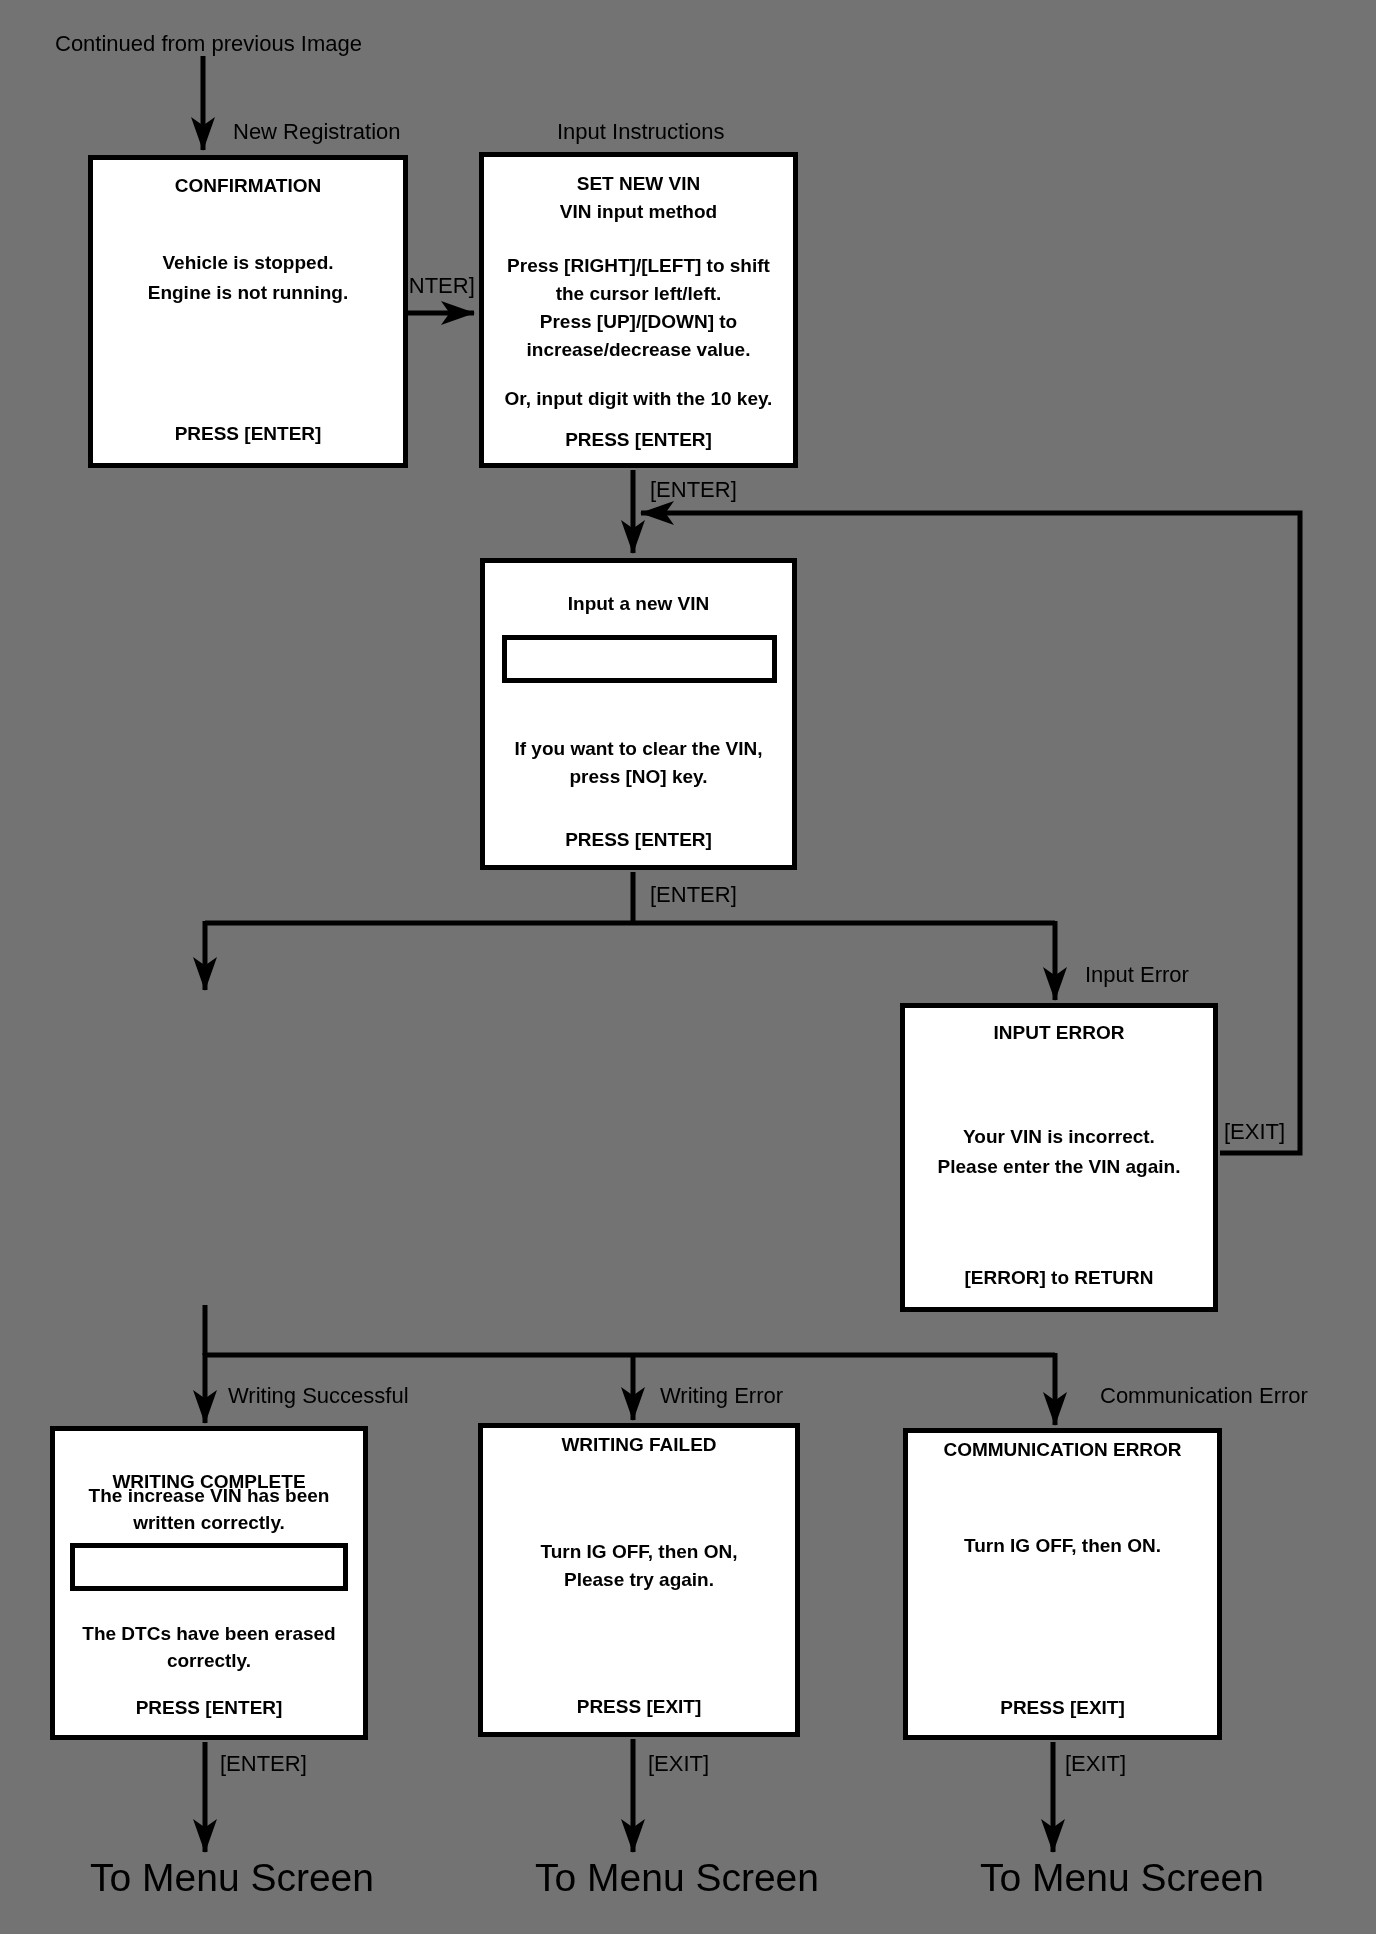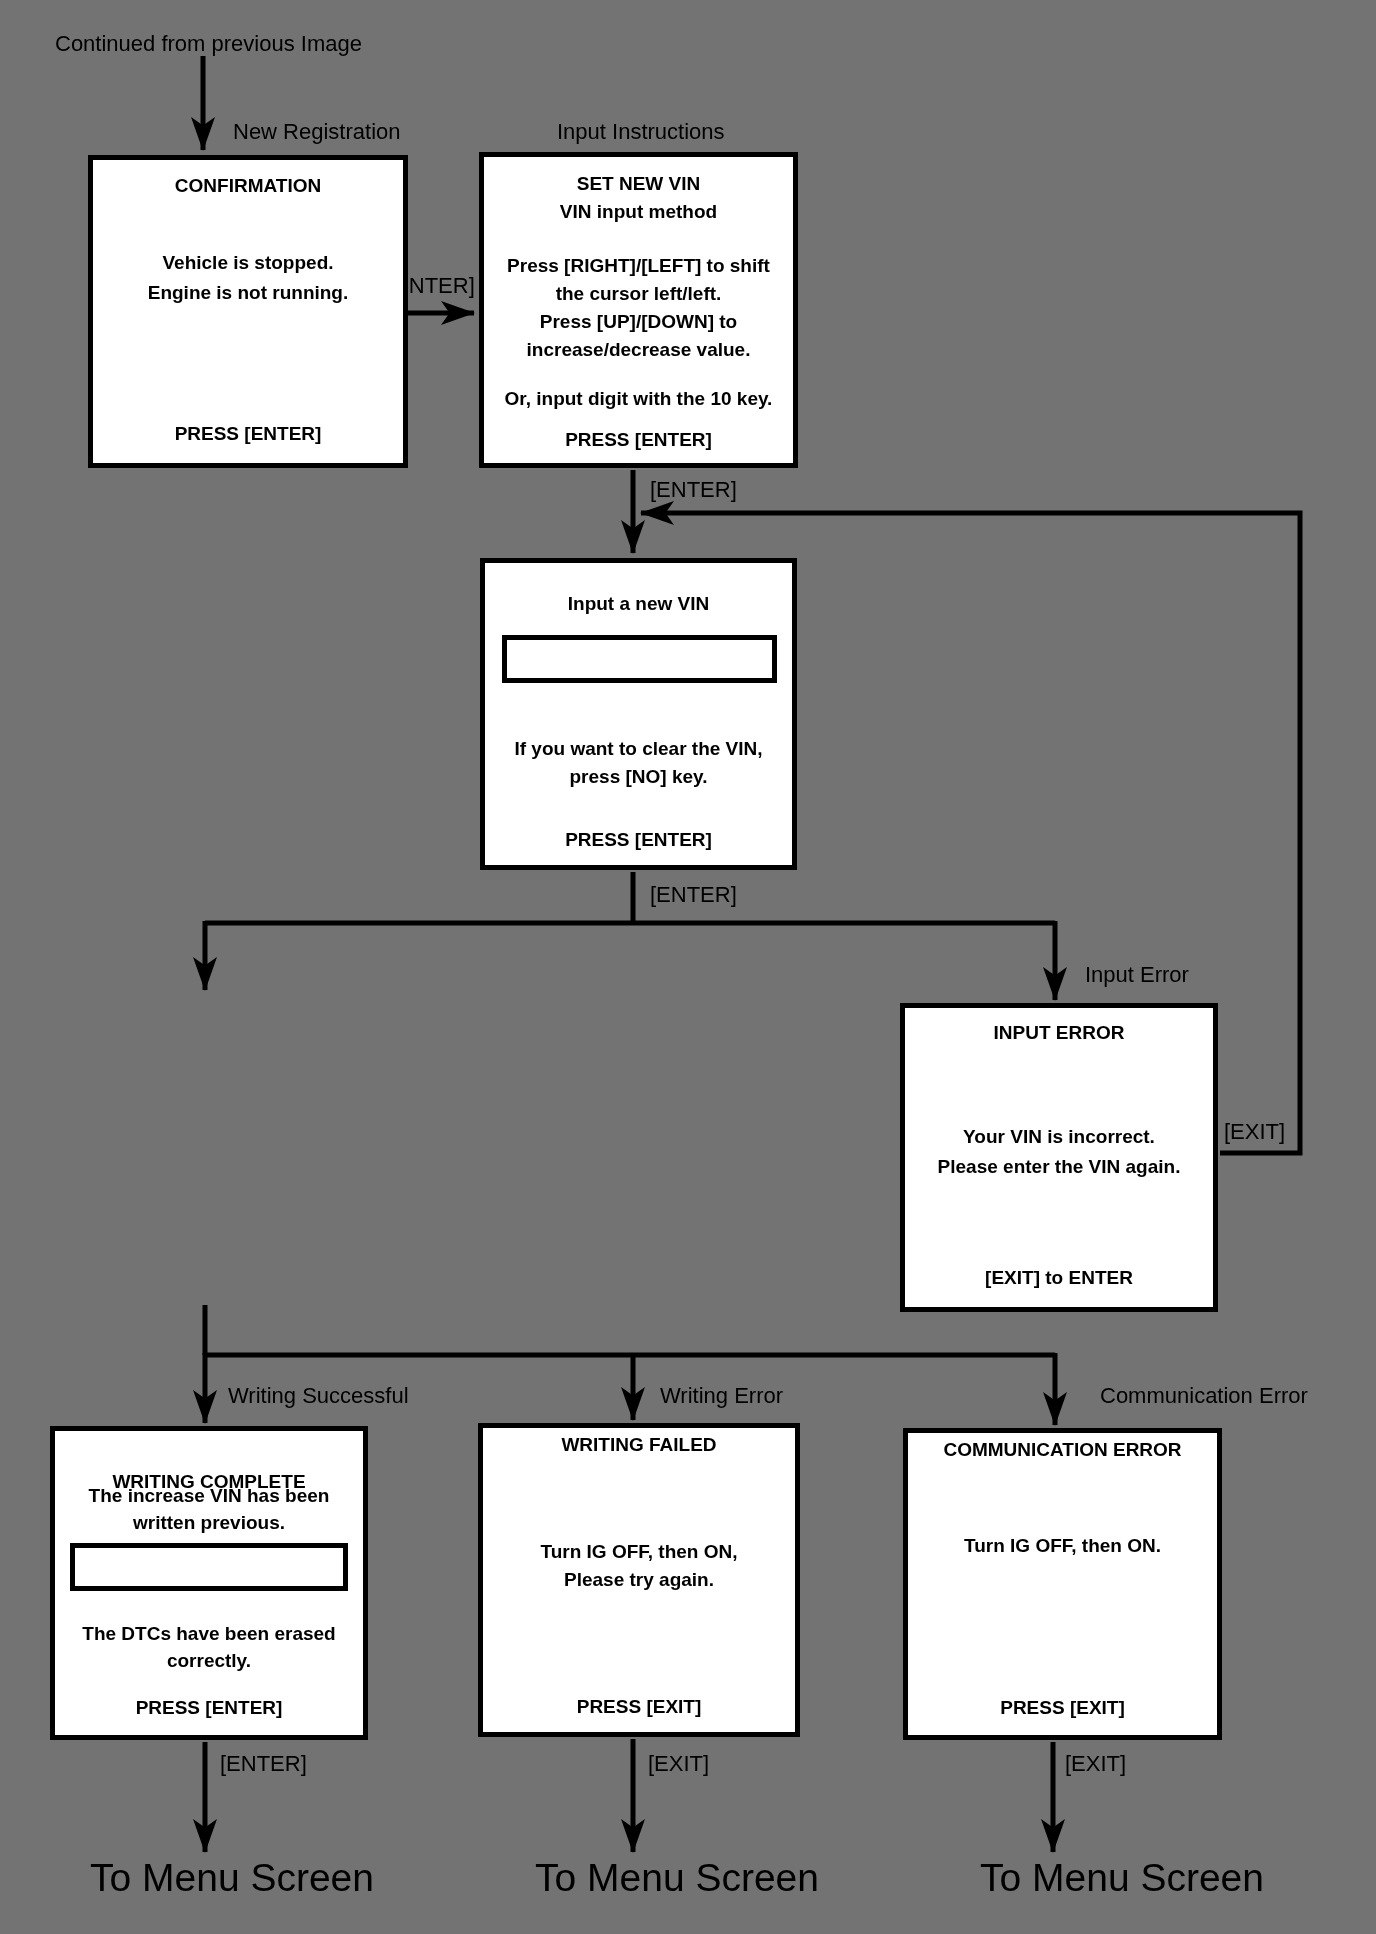--- a/index.html
+++ b/index.html
@@ -98,27 +98,27 @@
     <span class="line" style="top:175px;">If you want to clear the VIN,</span>
     <span class="line" style="top:203px;">press [NO] key.</span>
     <span class="line" style="bottom:14px;">PRESS [ENTER]</span>
   </div>
 
 
   <div class="node" style="left:900px; top:1003px; width:318px; height:309px;">
     <span class="line" style="top:14px;">INPUT ERROR</span>
     <span class="line" style="top:118px;">Your VIN is incorrect.</span>
     <span class="line" style="top:148px;">Please enter the VIN again.</span>
-    <span class="line" style="bottom:18px;">[EXIT] to ENTER</span>
+    <span class="line" style="bottom:18px;">[ERROR] to RETURN</span>
   </div>
 
   <div class="node" style="left:50px; top:1426px; width:318px; height:314px;">
     <span class="line" style="top:12px;margin-top:28px;">WRITING COMPLETE</span>
     <span class="line" style="top:54px;">The increase VIN has been</span>
-    <span class="line" style="top:81px;">written previous.</span>
+    <span class="line" style="top:81px;">written correctly.</span>
     <div class="vin-field" style="left:15px; top:112px; width:278px; height:48px;"></div>
     <span class="line" style="top:192px;">The DTCs have been erased</span>
     <span class="line" style="top:219px;">correctly.</span>
     <span class="line" style="bottom:16px;">PRESS [ENTER]</span>
   </div>
 
   <div class="node" style="left:478px; top:1423px; width:322px; height:314px;">
     <span class="line" style="top:6px;">WRITING FAILED</span>
     <span class="line" style="top:113px;">Turn IG OFF, then ON,</span>
     <span class="line" style="top:141px;">Please try again.</span>

